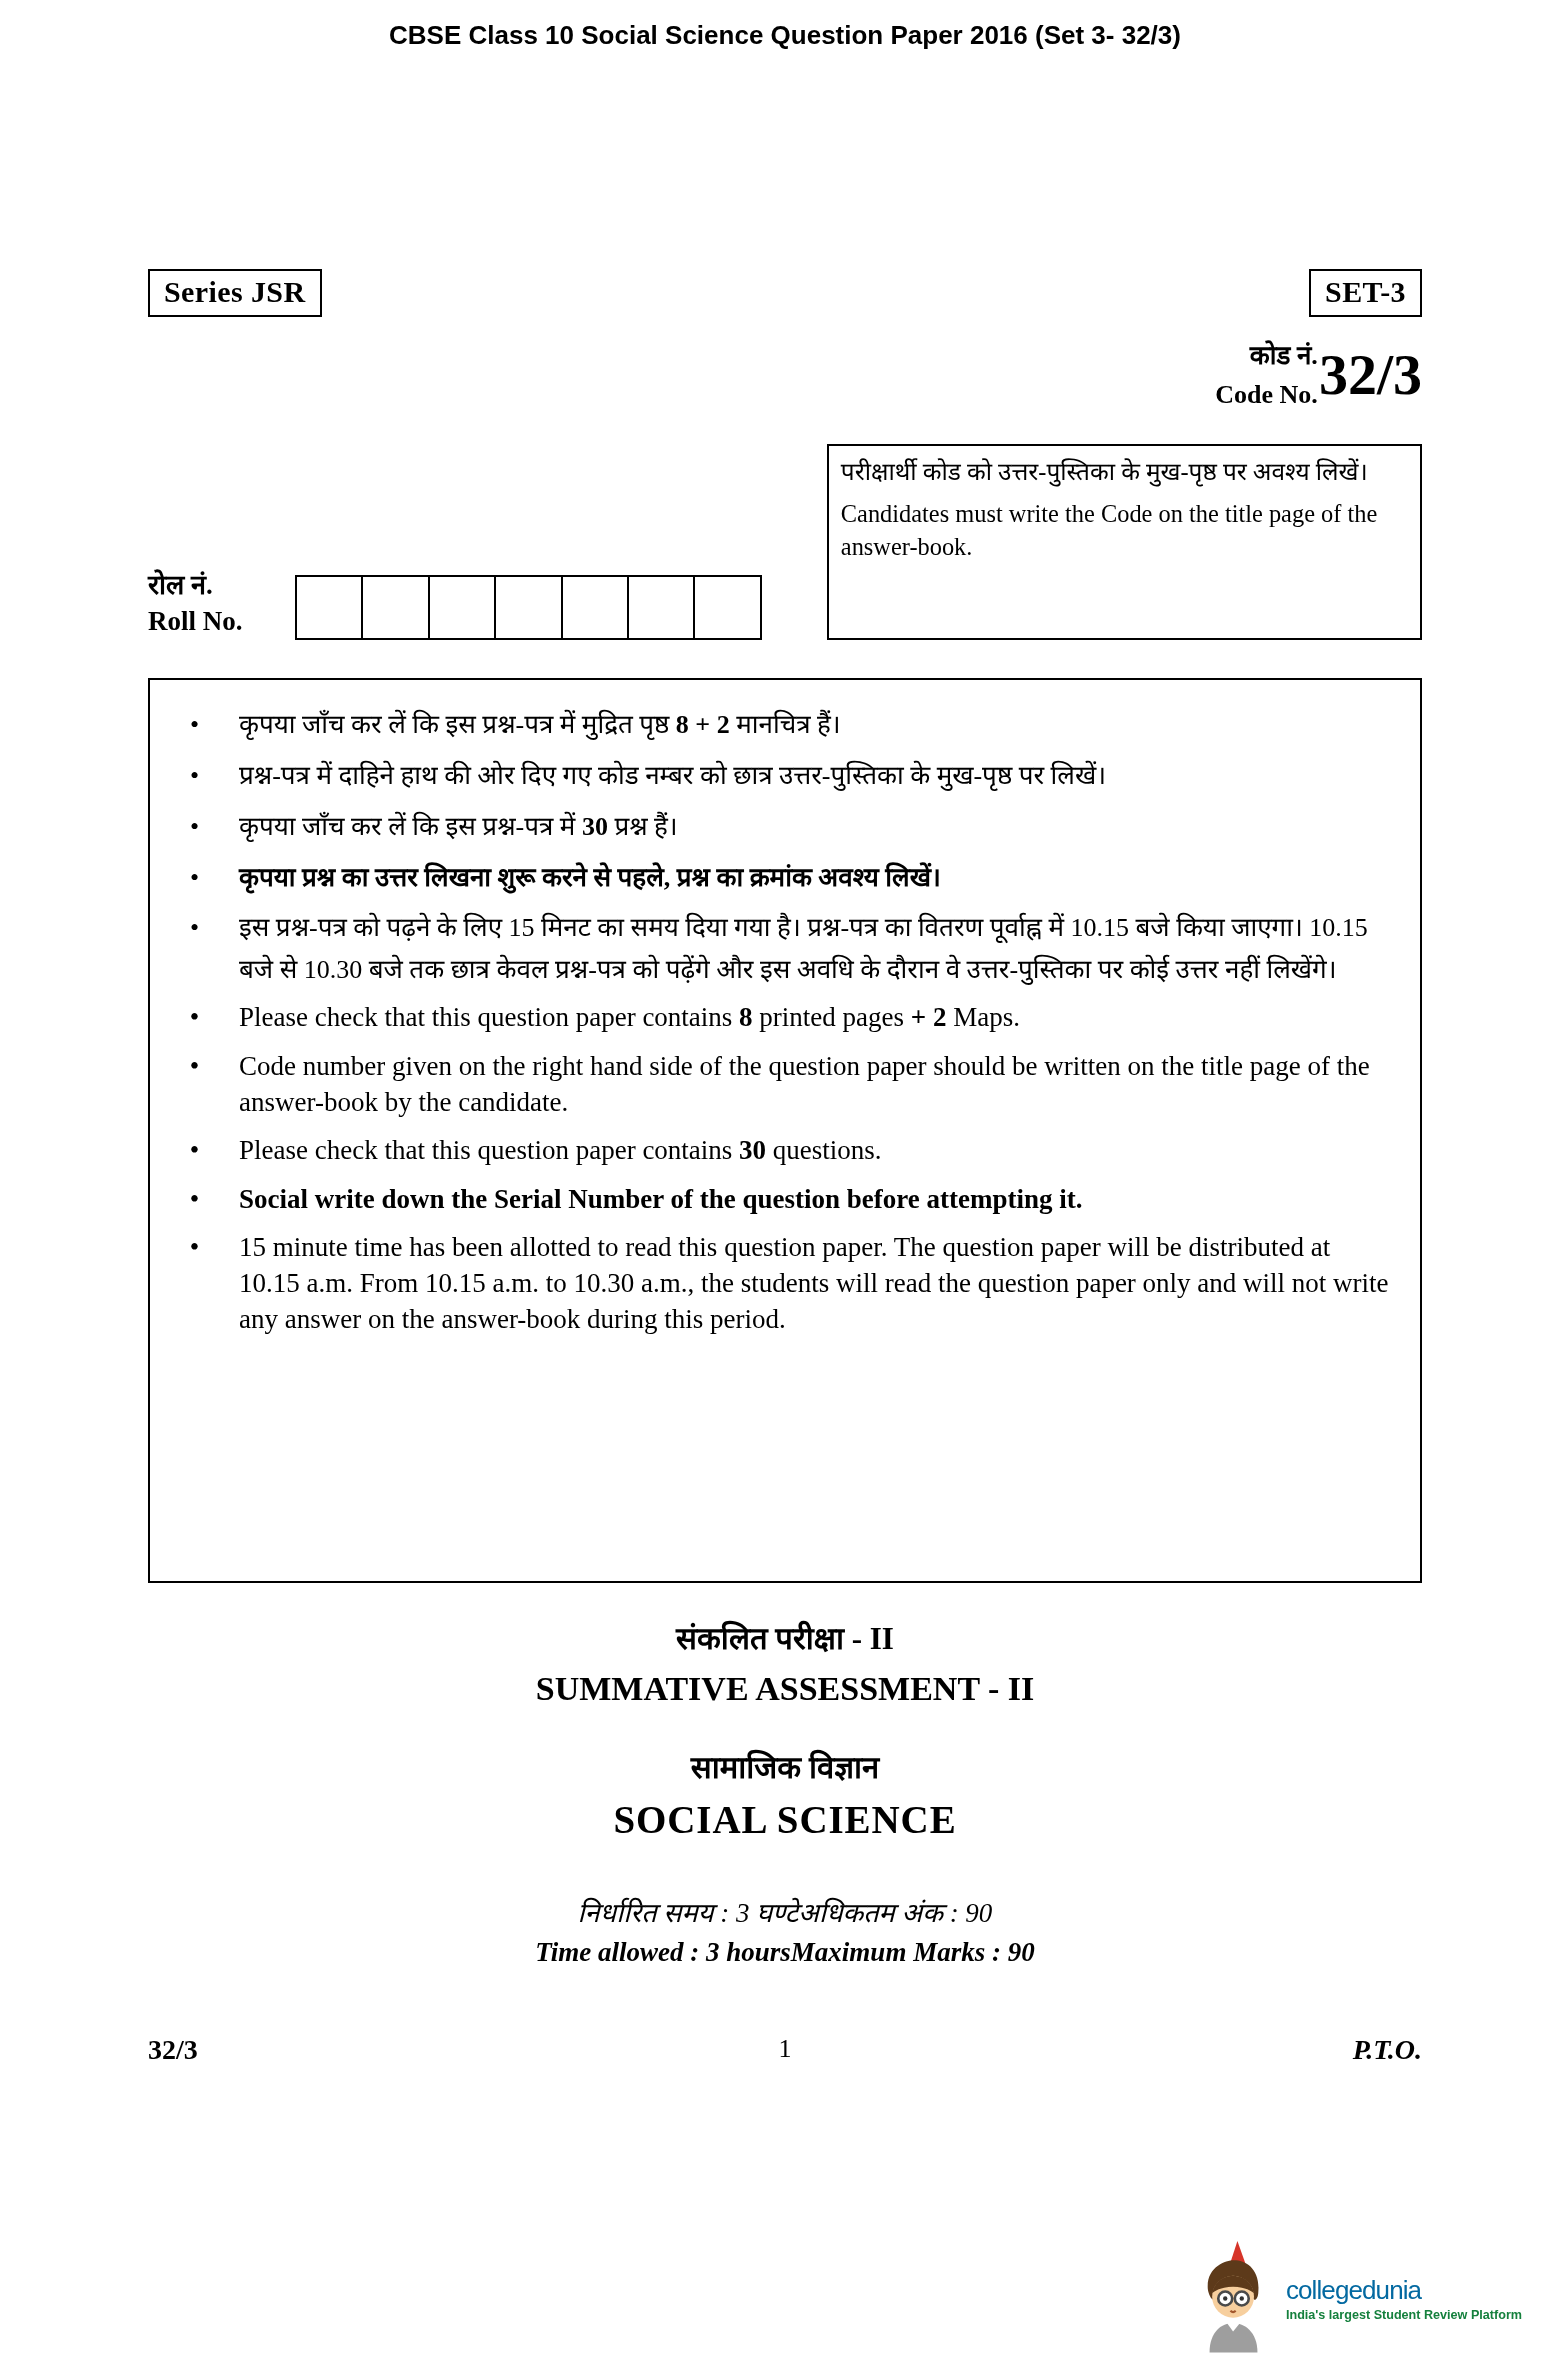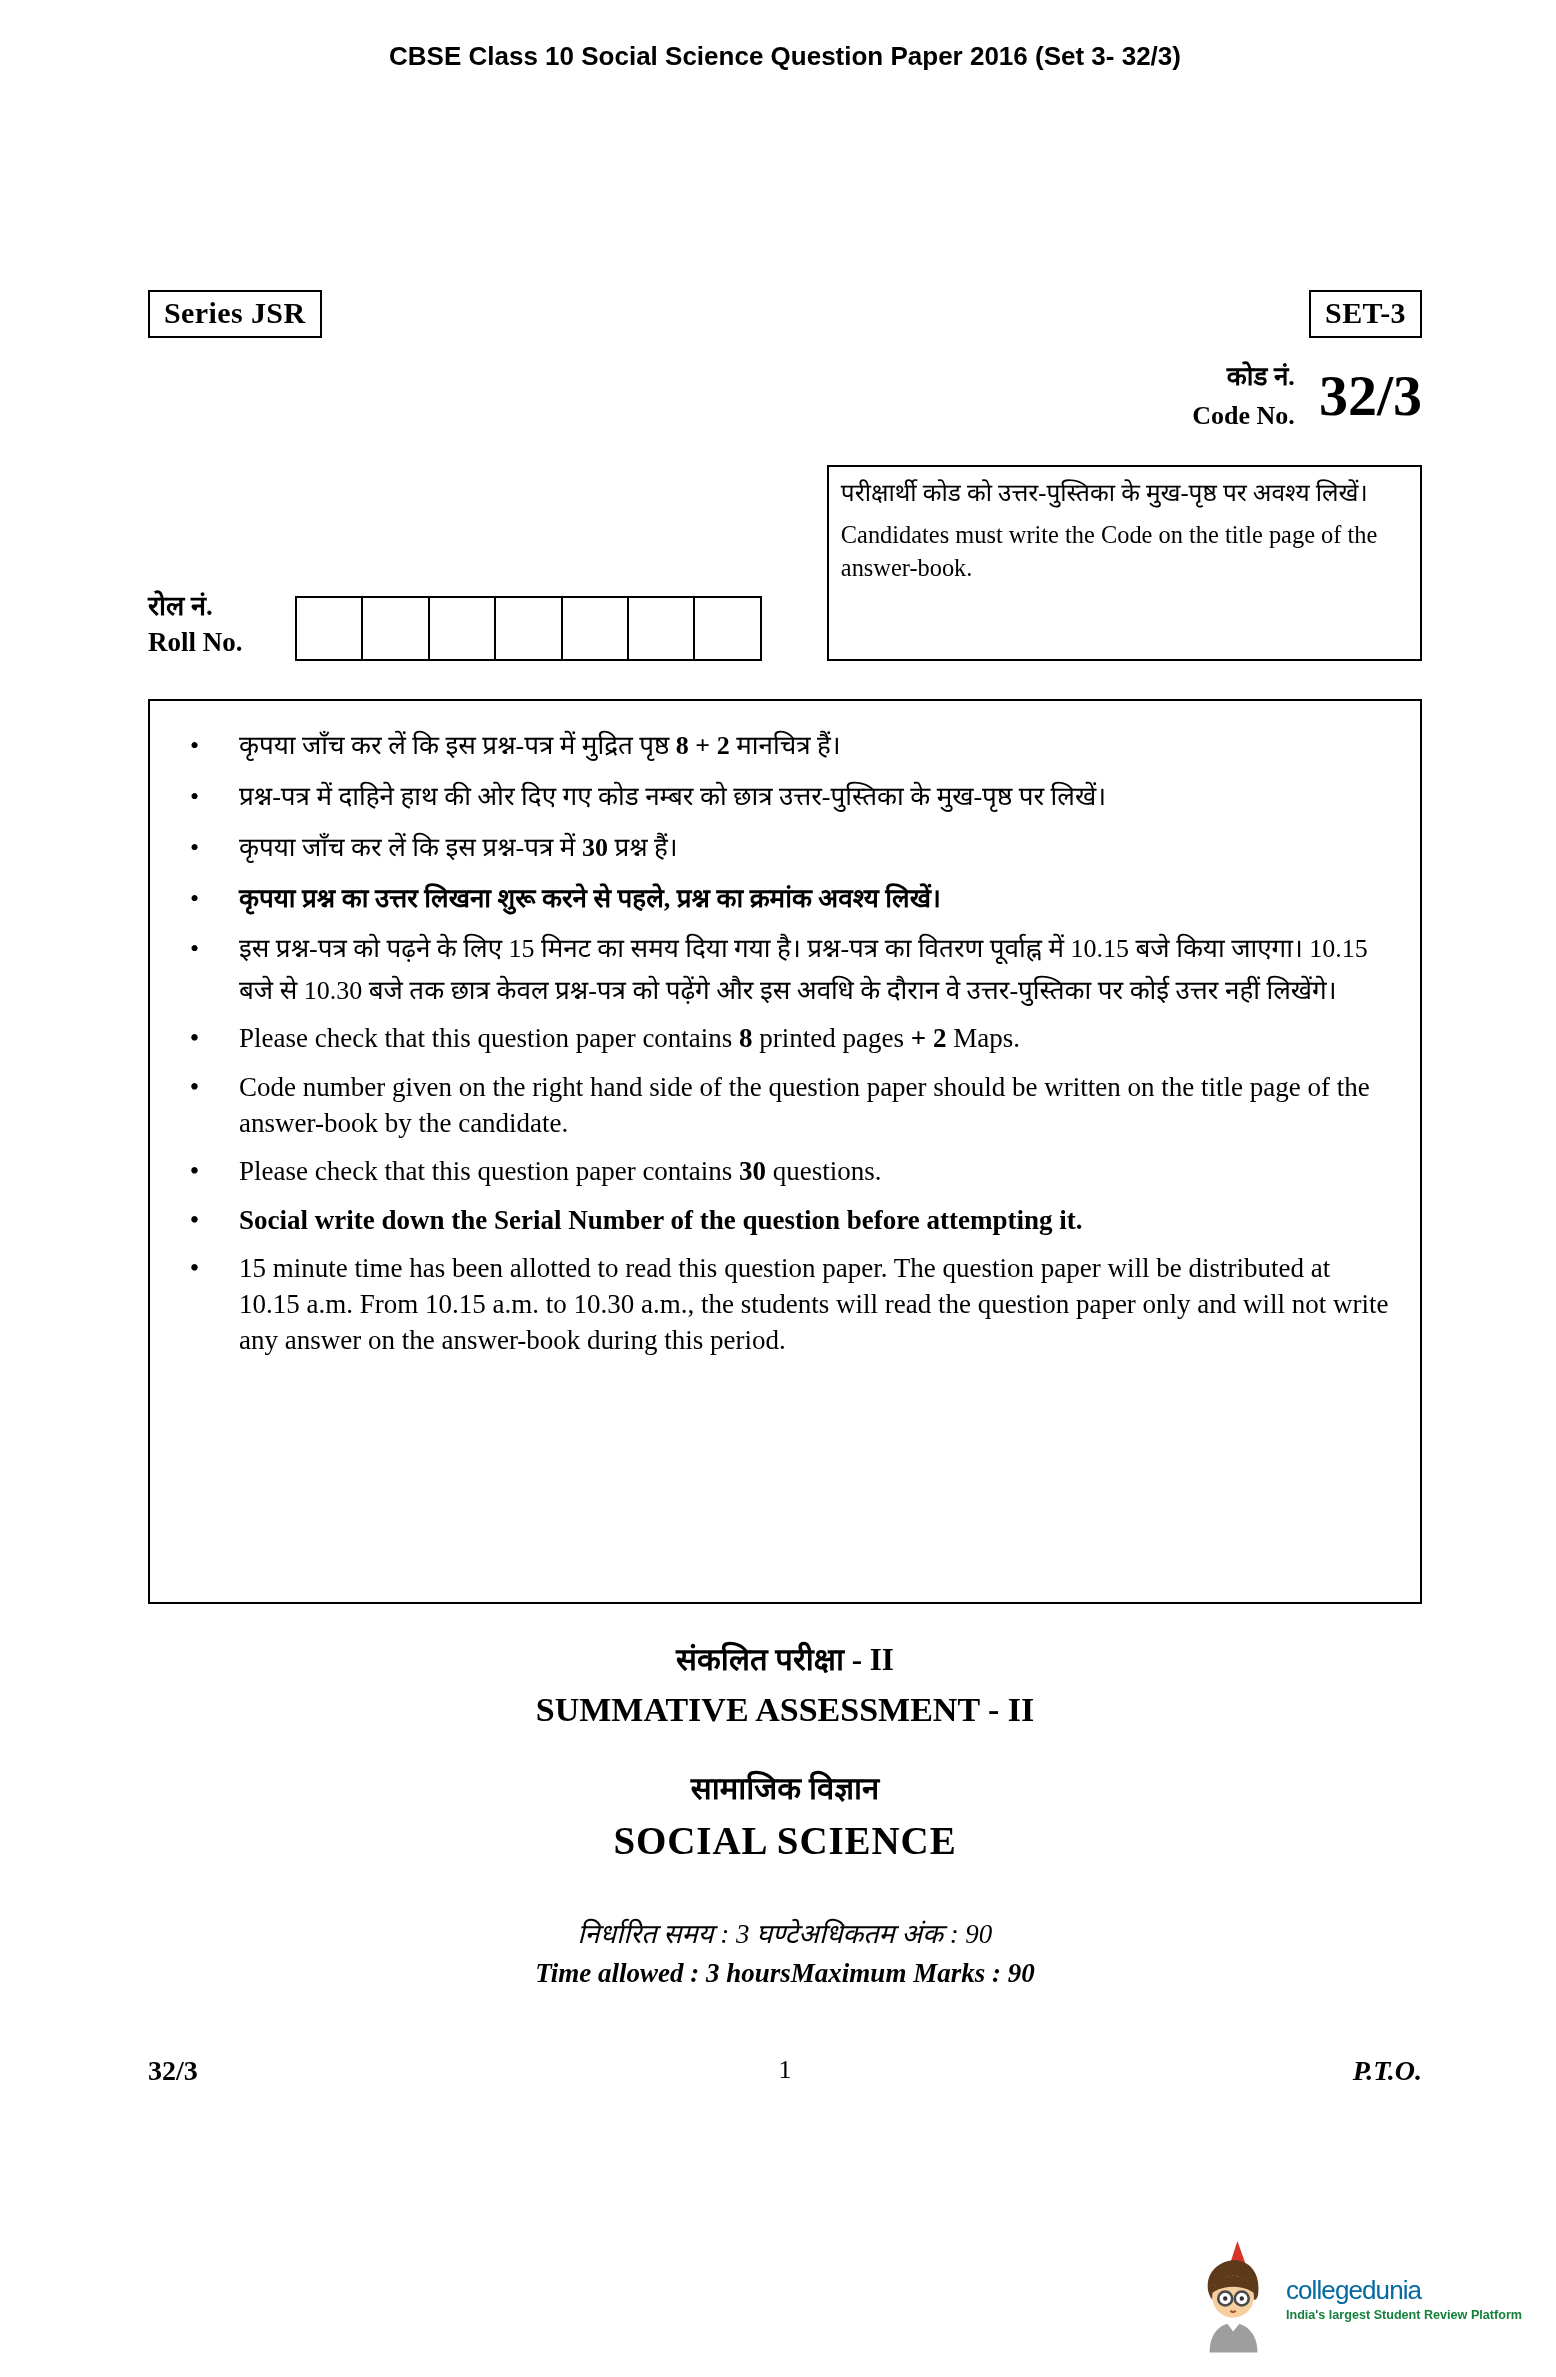--- a/index.html
+++ b/index.html
@@ -2,35 +2,35 @@
 <html style="font-size:14px"><head>
 <meta charset="utf-8">
 <style>
   html, body { margin:0; padding:0; }
   body {
     width:1557px; height:2377px;
     background:#ffffff; color:#000;
     font-family:"Liberation Serif", serif;
     position:relative; overflow:hidden;
   }
-  .page { padding:41px 135px 0 148px; }
+  .page { padding:20px 135px 0 148px; }
 
   .doc-header {
     text-align:center;
     font-family:"Liberation Sans", sans-serif;
     font-weight:700; font-size:26px;
   }
 
   .series-row { display:flex; justify-content:space-between; align-items:flex-start; margin-top:218px; }
   .boxed-label {
     border:2.6px solid #000; padding:3.5px 14px 6.1px;
     font-weight:700; font-size:30px; letter-spacing:0.4px;
   }
 
-  .code-row { display:flex; justify-content:flex-end; align-items:center; gap:24px; margin-top:19px; }
+  .code-row { display:flex; justify-content:flex-end; align-items:center; gap:1px; margin-top:19px; }
   .code-labels { text-align:right; font-weight:700; font-size:26px; line-height:1.5; }
   .code-value { font-size:58px; font-weight:700; line-height:1; }
 
   .roll-row { display:flex; align-items:flex-end; margin-top:30px; }
   .roll-labels { font-weight:700; font-size:27px; line-height:1.35; width:147px; padding-top:3.5px; }
   .roll-boxes { display:flex; margin-top:1.7px; }
   .roll-cell { width:65px; height:61px; border:2.6px solid #000; margin-left:-2.6px; background:#fff; }
   .roll-cell:first-child { margin-left:0; }
 
   .note-box {

